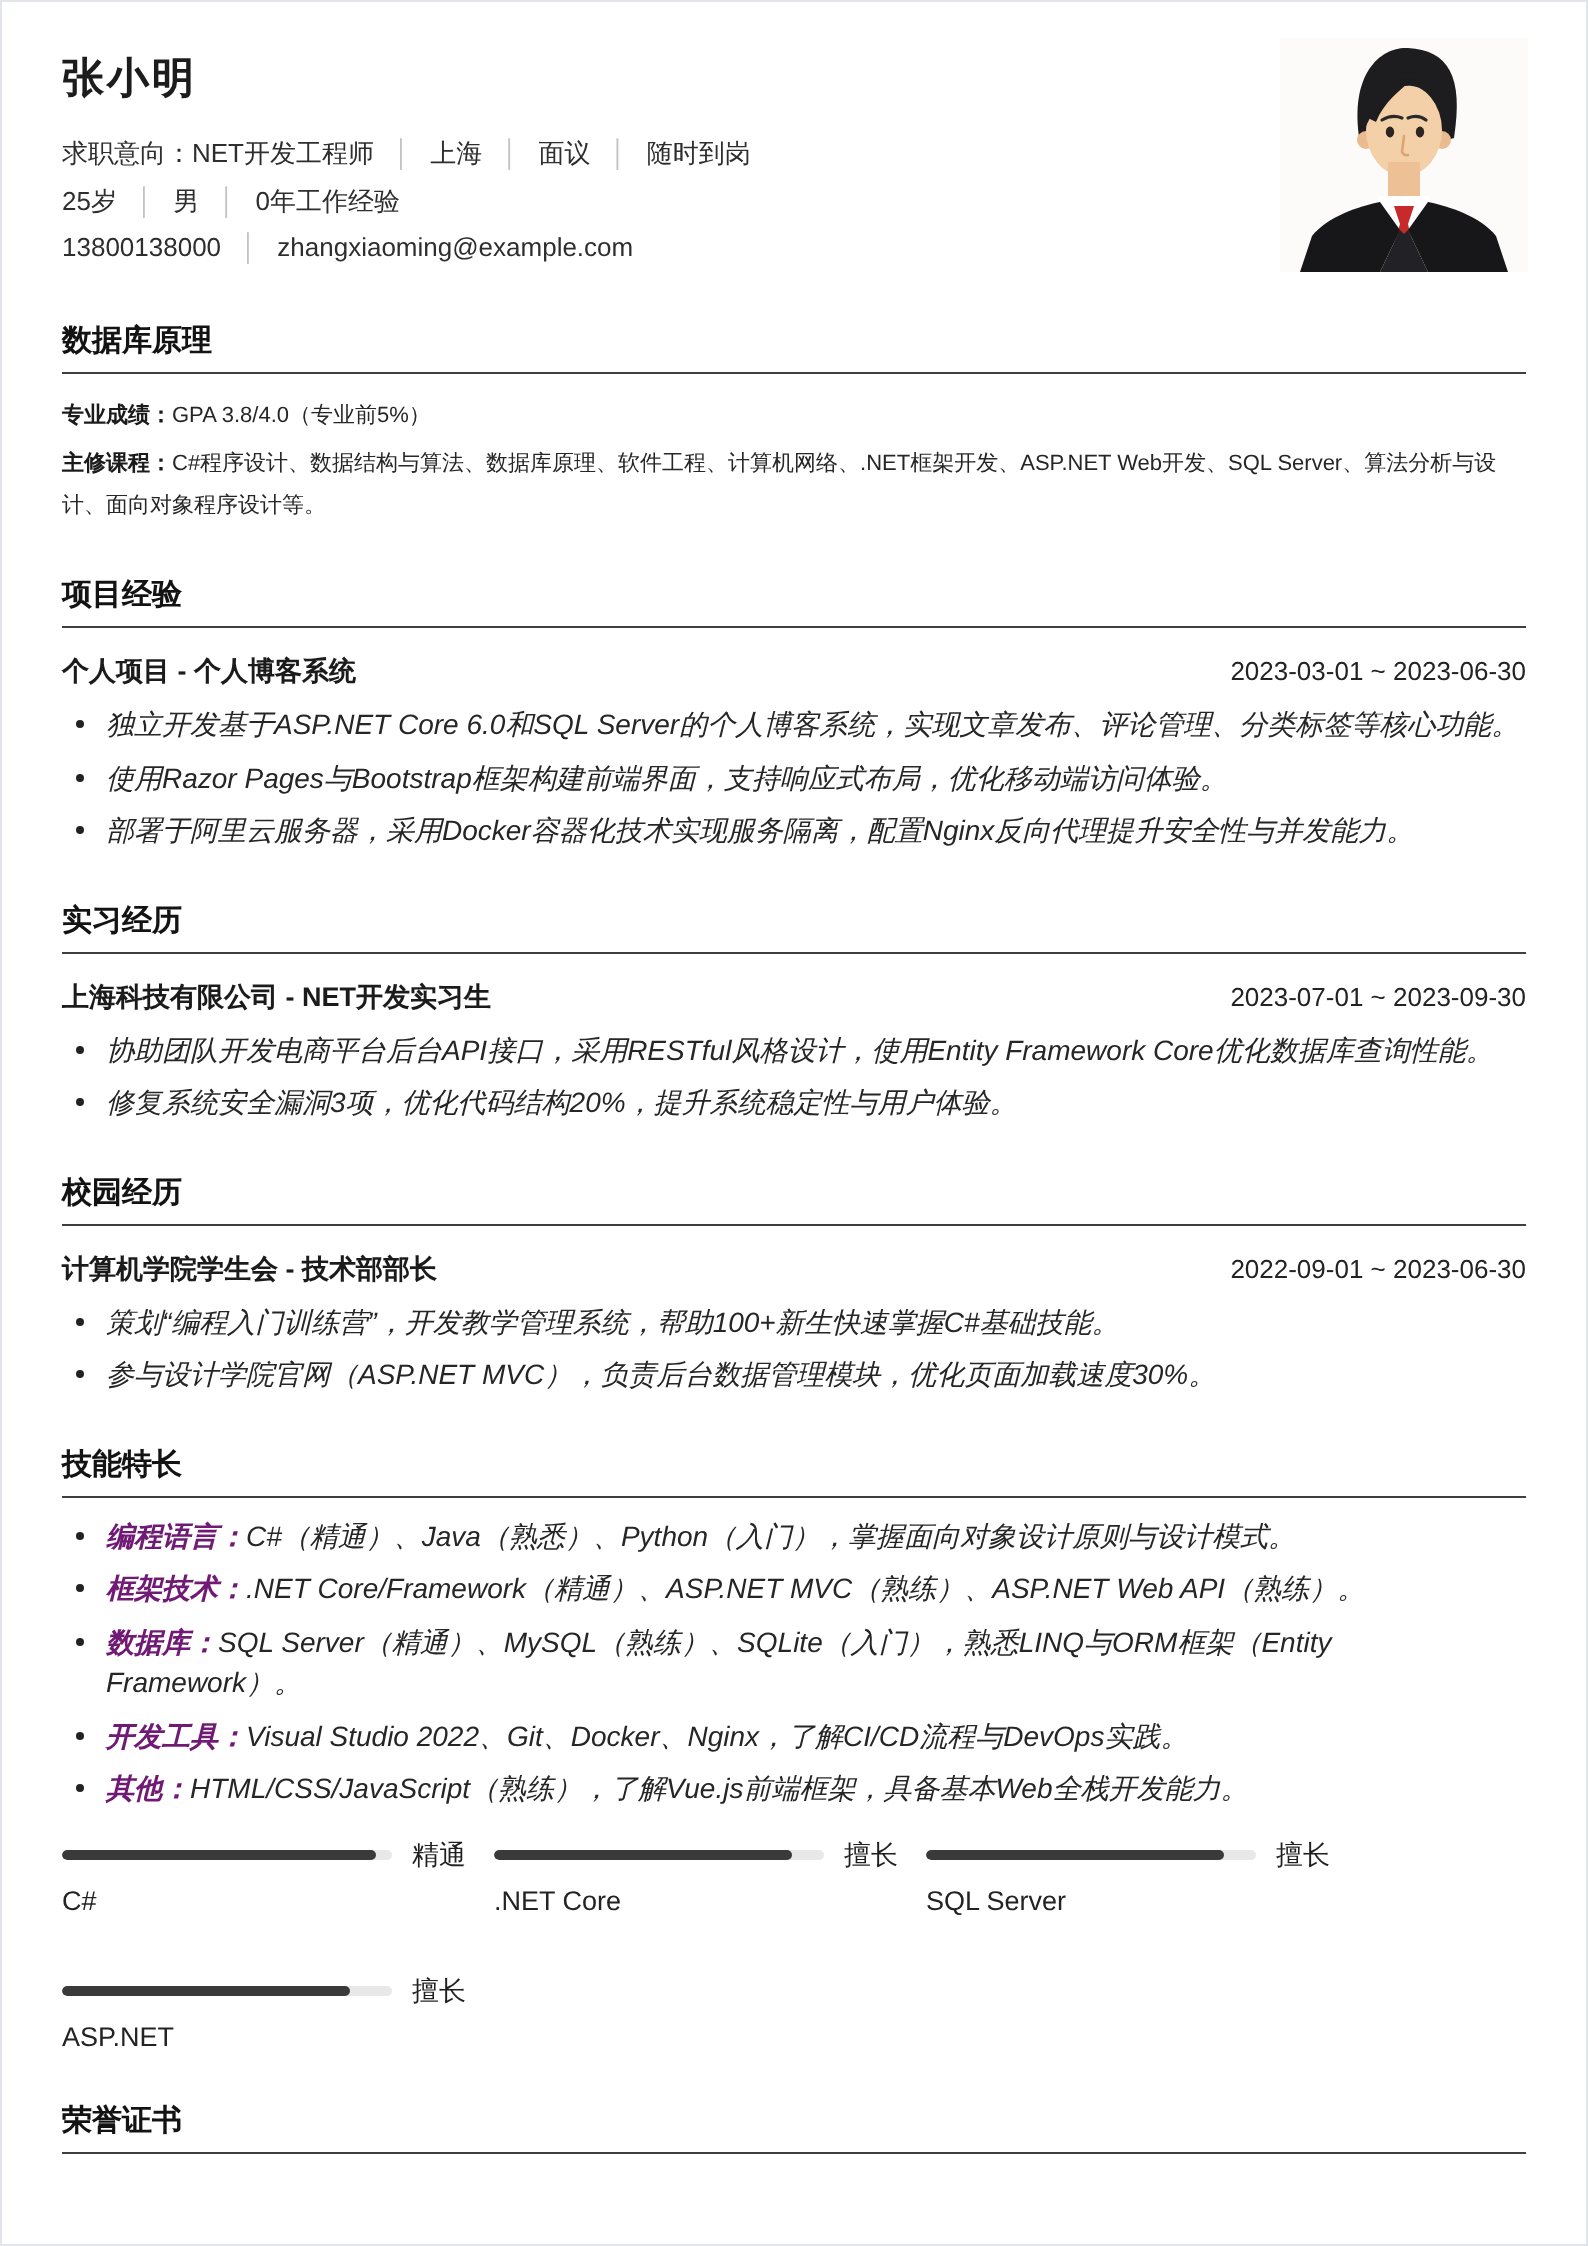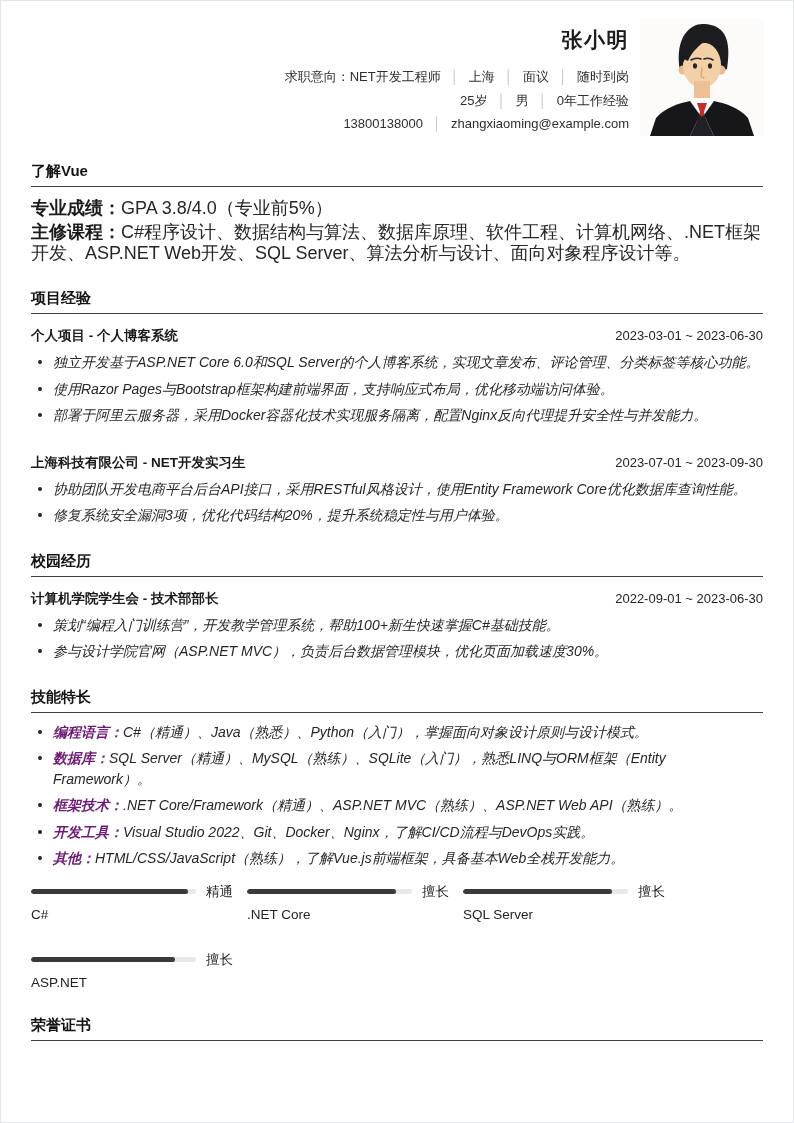--- a/index.html
+++ b/index.html
@@ -3,33 +3,33 @@
 <meta charset="utf-8">
 <style>
   html,body{margin:0;padding:0;}
   body{
     width:794px;height:1123px;box-sizing:border-box;overflow:hidden;
     background:#ffffff;border:1px solid #e2e6ea;position:relative;
     font-family:"Liberation Sans","DejaVu Sans",sans-serif;color:#262626;
   }
   .content{padding:20px 30px 0 30px;}
   
-  .hdr{margin-right:134px;text-align:right;}
+  .hdr{margin-right:134px;text-align:left;}
   .name{font-size:21px;font-weight:700;letter-spacing:1.5px;color:#1c1c1c;margin:4px 0 10px;line-height:30px;}
   .hline{font-size:13px;line-height:23.5px;color:#2e2e2e;white-space:nowrap;}
   .sep{color:#c3c3c3;margin:0 10px;}
   .avatar{position:absolute;top:18px;right:29px;width:124px;height:117px;}
   
   .sec{margin-top:26px;}
   .sh{font-size:15px;font-weight:700;color:#131313;line-height:17px;padding-bottom:7px;border-bottom:1px solid #3f3f3f;}
   .entry{margin-top:11px;}
   .eh{display:flex;justify-content:space-between;align-items:baseline;}
   .et{font-weight:700;font-size:13.5px;line-height:21px;color:#1b1b1b;}
   .ed{font-size:13px;color:#232323;white-space:nowrap;}
-  .kv{margin:4px 0 0;font-size:18px;line-height:20.5px;}
+  .kv{margin:4px 0 0;font-size:11px;line-height:20.5px;}
   .kv b{color:#1b1b1b;}
   ul.bl{list-style:none;margin:5px 0 0;padding:0;}
   li.b{position:relative;padding-left:22px;font-size:14px;line-height:20.5px;margin-top:6px;font-style:italic;}
   li.b::before{content:"";position:absolute;left:7px;top:8px;width:4px;height:4px;border-radius:50%;background:#222;}
   li.b b{color:#701a75;}
   
   .bars{display:grid;grid-template-columns:repeat(3,216px);row-gap:31px;margin-top:16px;}
   .bar-line{display:flex;align-items:center;gap:10px;height:14px;}
   .track{flex:0 0 165px;height:5px;background:#e8e8e8;border-radius:3px;overflow:hidden;}
   .fill{display:block;height:100%;background:#3a3a3a;border-radius:3px;}
@@ -80,21 +80,21 @@
     </div>
     <div class="hline">
       <span>25岁</span><span class="sep">│</span><span>男</span><span class="sep">│</span><span>0年工作经验</span>
     </div>
     <div class="hline">
       <span>13800138000</span><span class="sep">│</span><span>zhangxiaoming@example.com</span>
     </div>
   </div>
 
   <div class="sec">
-    <div class="sh">了解Vue</div>
+    <div class="sh">数据库原理</div>
     <div class="entry">
       <p class="kv"><b>专业成绩：</b><span>GPA 3.8/4.0（专业前5%）</span></p>
       <p class="kv"><b>主修课程：</b><span>C#程序设计、数据结构与算法、数据库原理、软件工程、计算机网络、.NET框架开发、ASP.NET Web开发、SQL Server、算法分析与设计、面向对象程序设计等。</span></p>
     </div>
   </div>
 
   <div class="sec">
     <div class="sh">项目经验</div>
     <div class="entry">
       <div class="eh">
@@ -103,20 +103,21 @@
       </div>
       <ul class="bl">
         <li class="b">独立开发基于ASP.NET Core 6.0和SQL Server的个人博客系统，实现文章发布、评论管理、分类标签等核心功能。</li>
         <li class="b">使用Razor Pages与Bootstrap框架构建前端界面，支持响应式布局，优化移动端访问体验。</li>
         <li class="b">部署于阿里云服务器，采用Docker容器化技术实现服务隔离，配置Nginx反向代理提升安全性与并发能力。</li>
       </ul>
     </div>
   </div>
 
   <div class="sec">
+    <div class="sh">实习经历</div>
     <div class="entry">
       <div class="eh">
         <span class="et">上海科技有限公司 - NET开发实习生</span>
         <span class="ed">2023-07-01 ~ 2023-09-30</span>
       </div>
       <ul class="bl">
         <li class="b">协助团队开发电商平台后台API接口，采用RESTful风格设计，使用Entity Framework Core优化数据库查询性能。</li>
         <li class="b">修复系统安全漏洞3项，优化代码结构20%，提升系统稳定性与用户体验。</li>
       </ul>
     </div>
@@ -133,22 +134,22 @@
         <li class="b">策划“编程入门训练营”，开发教学管理系统，帮助100+新生快速掌握C#基础技能。</li>
         <li class="b">参与设计学院官网（ASP.NET MVC），负责后台数据管理模块，优化页面加载速度30%。</li>
       </ul>
     </div>
   </div>
 
   <div class="sec">
     <div class="sh">技能特长</div>
     <ul class="bl" style="margin-top:9px;">
       <li class="b"><b>编程语言：</b><span>C#（精通）、Java（熟悉）、Python（入门），掌握面向对象设计原则与设计模式。</span></li>
+      <li class="b"><b>框架技术：</b><span>.NET Core/Framework（精通）、ASP.NET MVC（熟练）、ASP.NET Web API（熟练）。</span></li>
       <li class="b"><b>数据库：</b><span>SQL Server（精通）、MySQL（熟练）、SQLite（入门），熟悉LINQ与ORM框架（Entity Framework）。</span></li>
-      <li class="b"><b>框架技术：</b><span>.NET Core/Framework（精通）、ASP.NET MVC（熟练）、ASP.NET Web API（熟练）。</span></li>
       <li class="b"><b>开发工具：</b><span>Visual Studio 2022、Git、Docker、Nginx，了解CI/CD流程与DevOps实践。</span></li>
       <li class="b"><b>其他：</b><span>HTML/CSS/JavaScript（熟练），了解Vue.js前端框架，具备基本Web全栈开发能力。</span></li>
     </ul>
     <div class="bars">
       <div>
         <div class="bar-line">
           <span class="track">
               <i class="fill" style="width: 95%;"></i>
             </span>
           <span class="lvl">精通</span>

